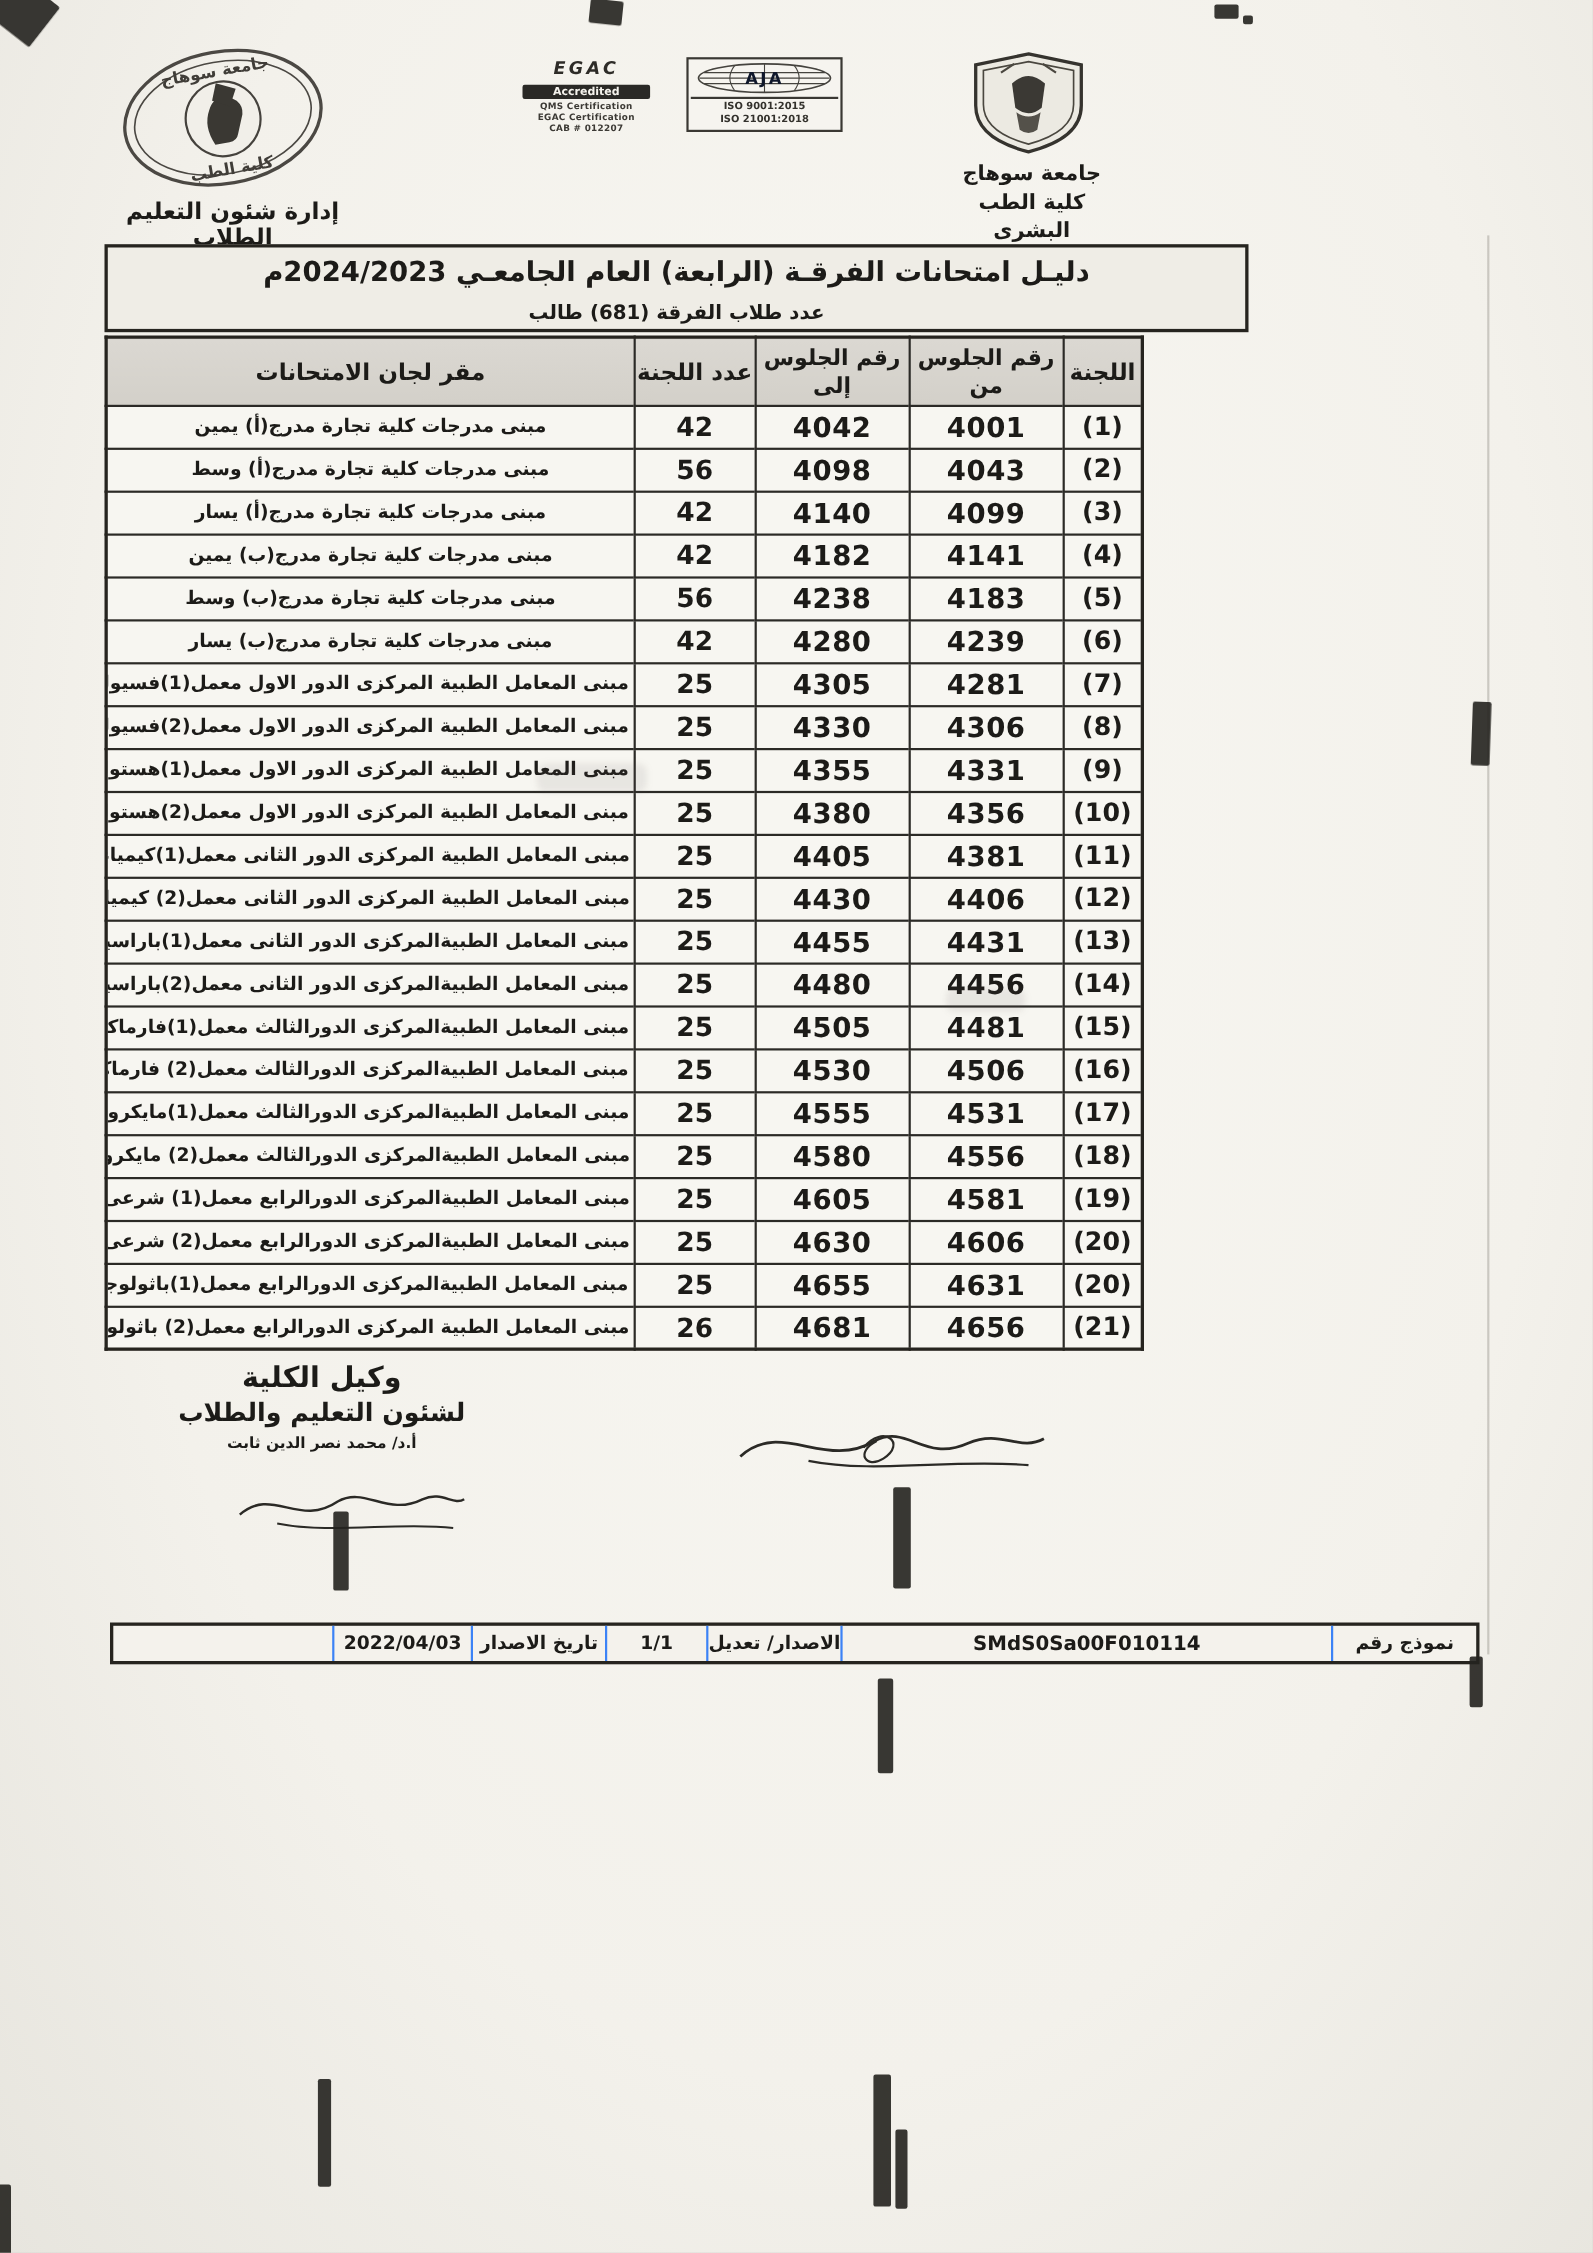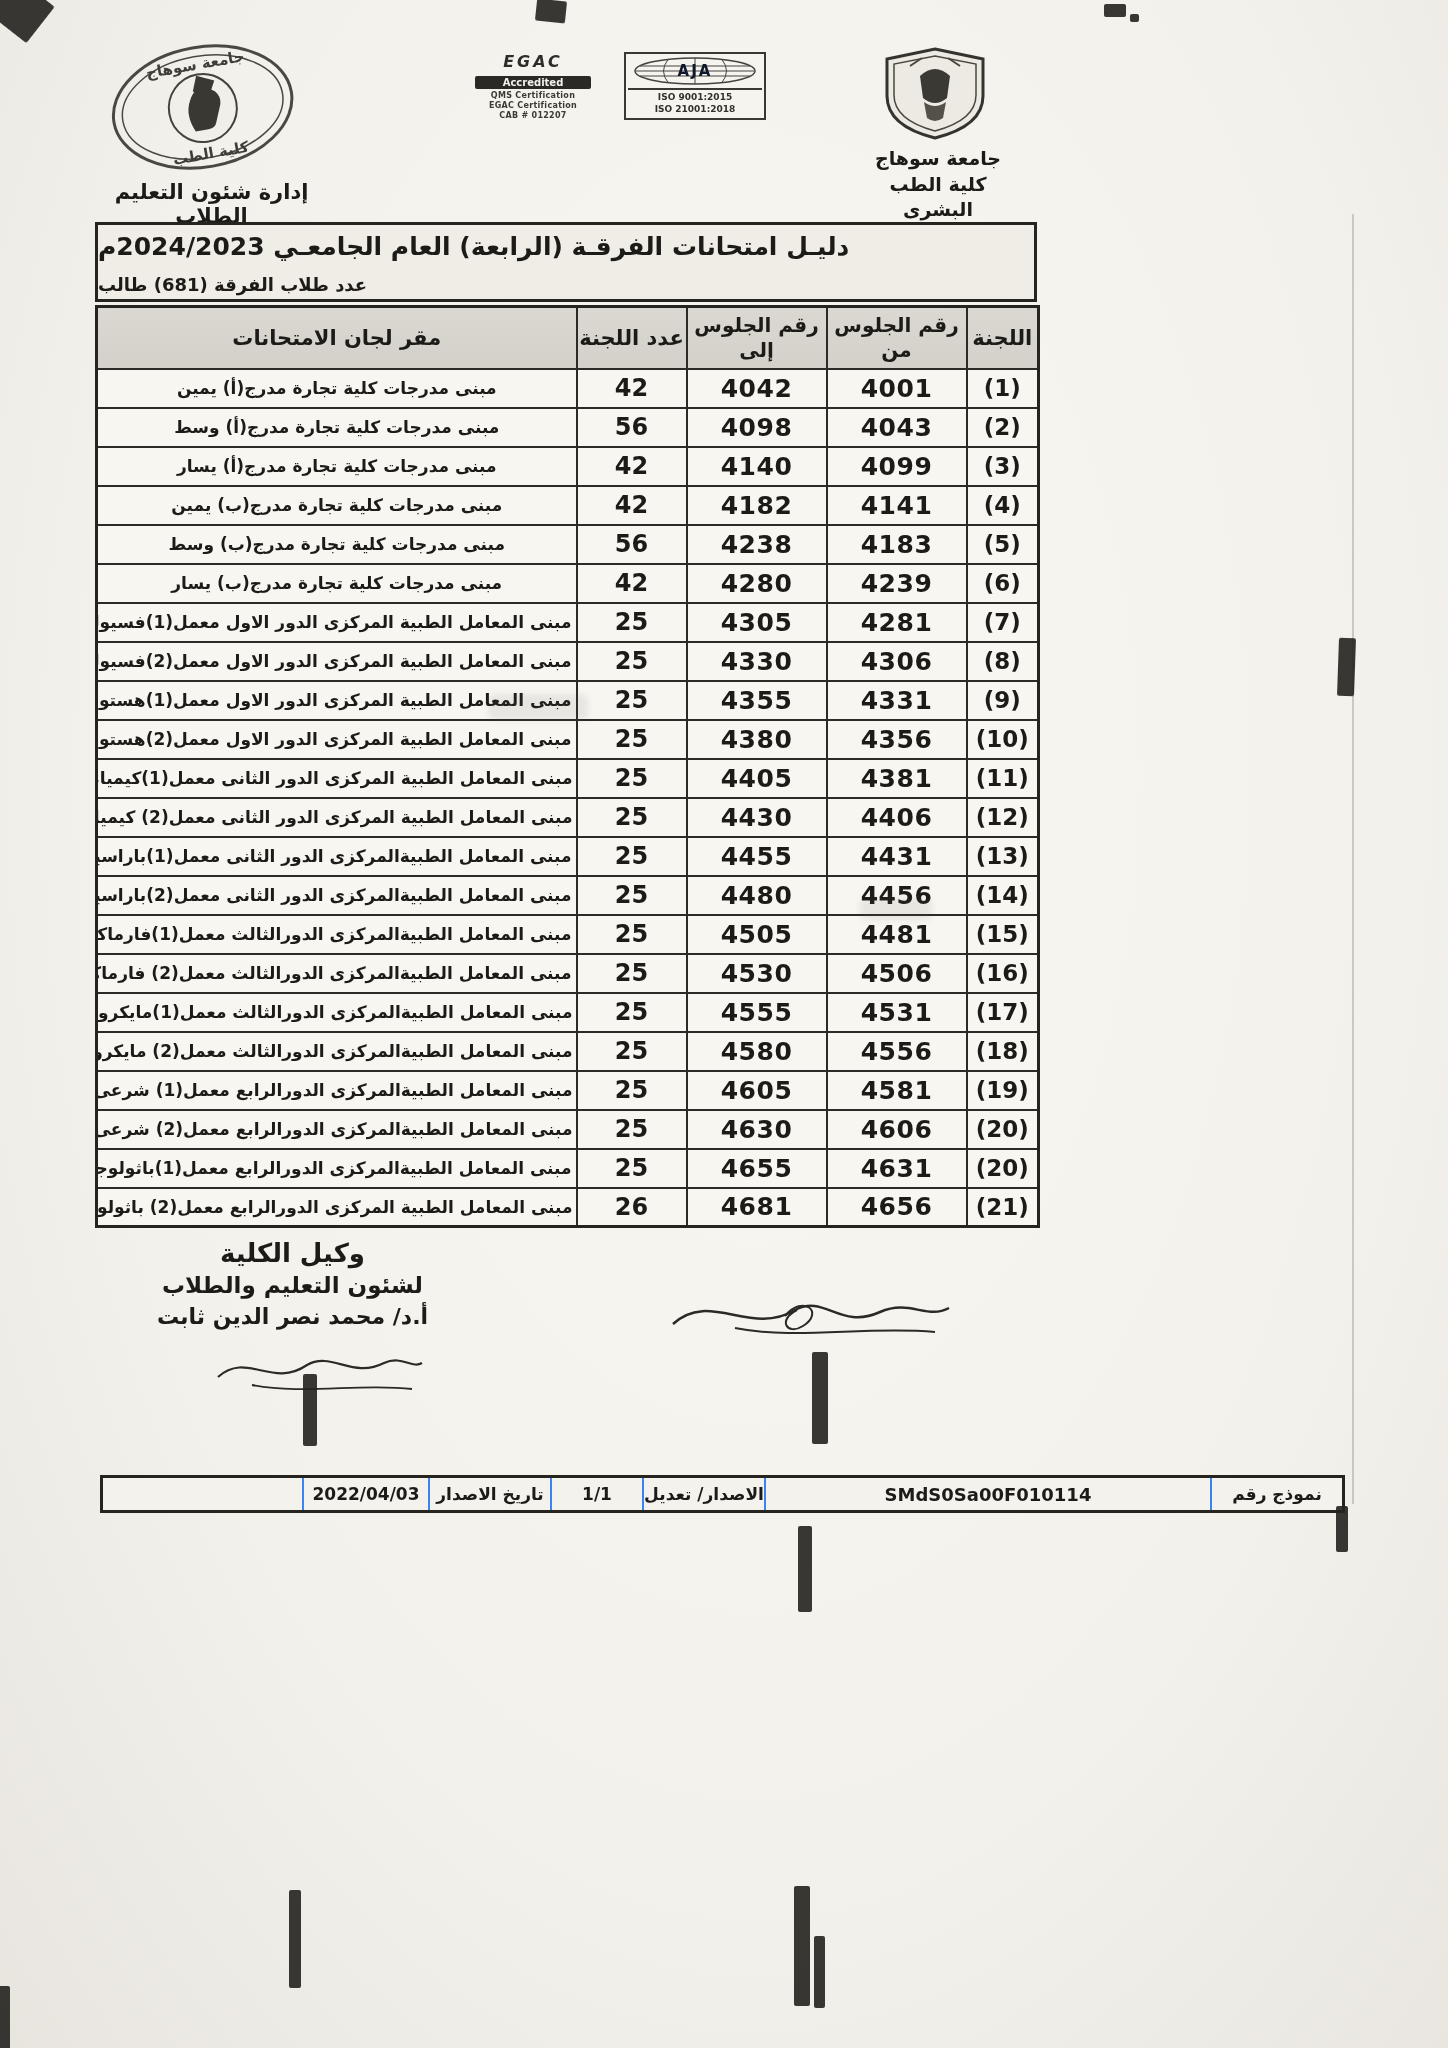--- a/index.html
+++ b/index.html
@@ -38,23 +38,23 @@
   }
   .aja-iso { border-top:2px solid #3a3833; margin-top:2px; padding-top:2px; }
   .aja-iso-line { font-size:9px; font-weight:bold; color:#33312c; line-height:1.3; }
   .shield-wrap { position:absolute; left:880px; top:46px; }
   .univ-cap {
     position:absolute; left:856px; top:146px; width:164px; text-align:center;
     font-size:19px; font-weight:bold; direction:rtl; line-height:1.35;
   }
   
   .title-box {
-    position:absolute; left:95px; top:222px; width:942px; height:80px;
+    position:absolute; left:95px; top:222px; width:1040px; height:80px;
     border:3px solid #26241f; background:#efede6;
-    direction:rtl; text-align:left; padding-top:7px;
+    direction:rtl; text-align:center; padding-top:7px;
   }
   .title-line1 { font-size:25px; font-weight:bold; }
   .title-line2 { font-size:18px; font-weight:bold; margin-top:13px; }
   
   .main-table {
     position:absolute; left:95px; top:305px; width:942px;
     border-collapse:collapse; direction:rtl; table-layout:fixed;
     border:3px solid #26241f; background:#f7f6f1;
   }
   .main-table th, .main-table td { border:2px solid #2b2a26; overflow:hidden; }
@@ -73,21 +73,21 @@
   .director-title {
     position:absolute; left:640px; top:1248px; width:330px;
     direction:rtl; font-weight:bold; text-align:center; font-size:26px;
   }
   .deputy-block {
     position:absolute; left:150px; top:1238px; width:285px;
     direction:rtl; text-align:center; font-weight:bold;
   }
   .deputy-block .l1 { font-size:26px; }
   .deputy-block .l2 { font-size:23px; margin-top:4px; }
-  .deputy-block .l3 { font-size:22px; margin-top:6px; }
+  .deputy-block .l3 { font-size:14px; margin-top:6px; }
   .sig-director { position:absolute; left:665px; top:1282px; }
   .sig-deputy   { position:absolute; left:212px; top:1345px; }
   
   .footer-bar {
     position:absolute; left:100px; top:1475px; width:1245px; height:38px;
     border:3px solid #26241f; display:flex; direction:rtl;
     background:#f4f2ec; font-weight:bold; align-items:stretch;
   }
   .fcell { display:flex; align-items:center; justify-content:center; border-left:2px solid #3b82f6; font-size:17px; }
   .w-form  { width:132px; }

